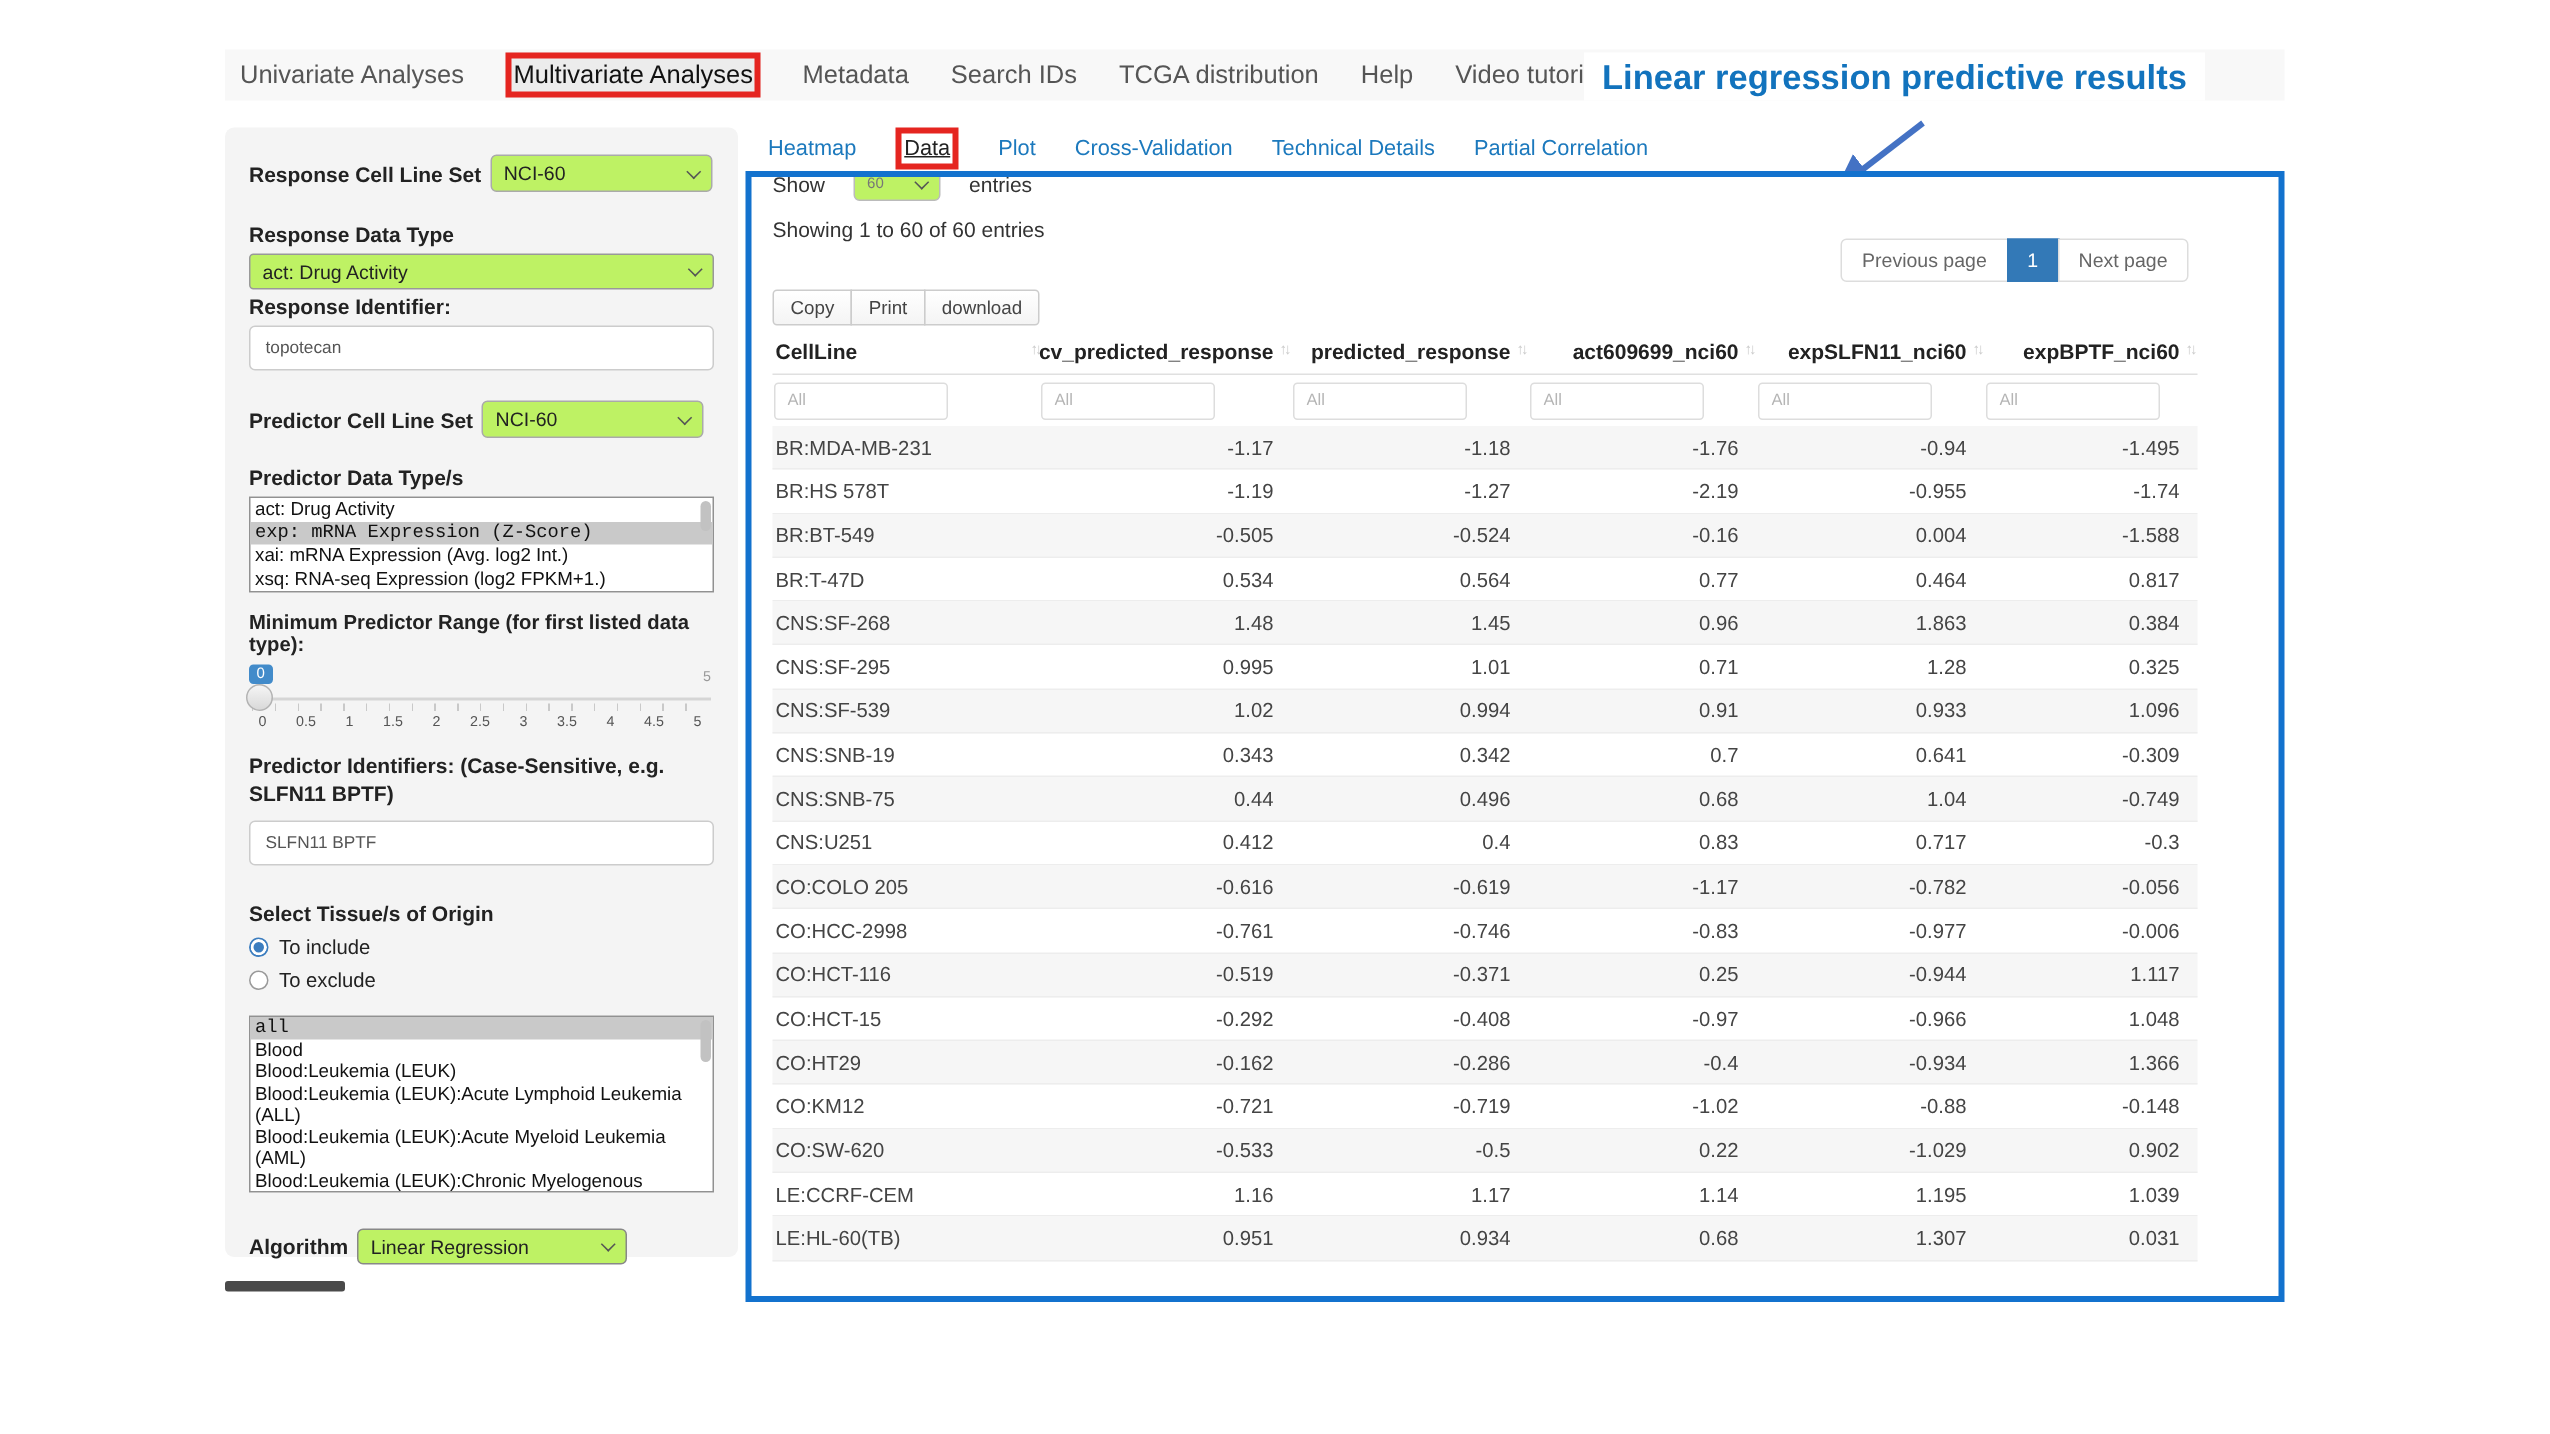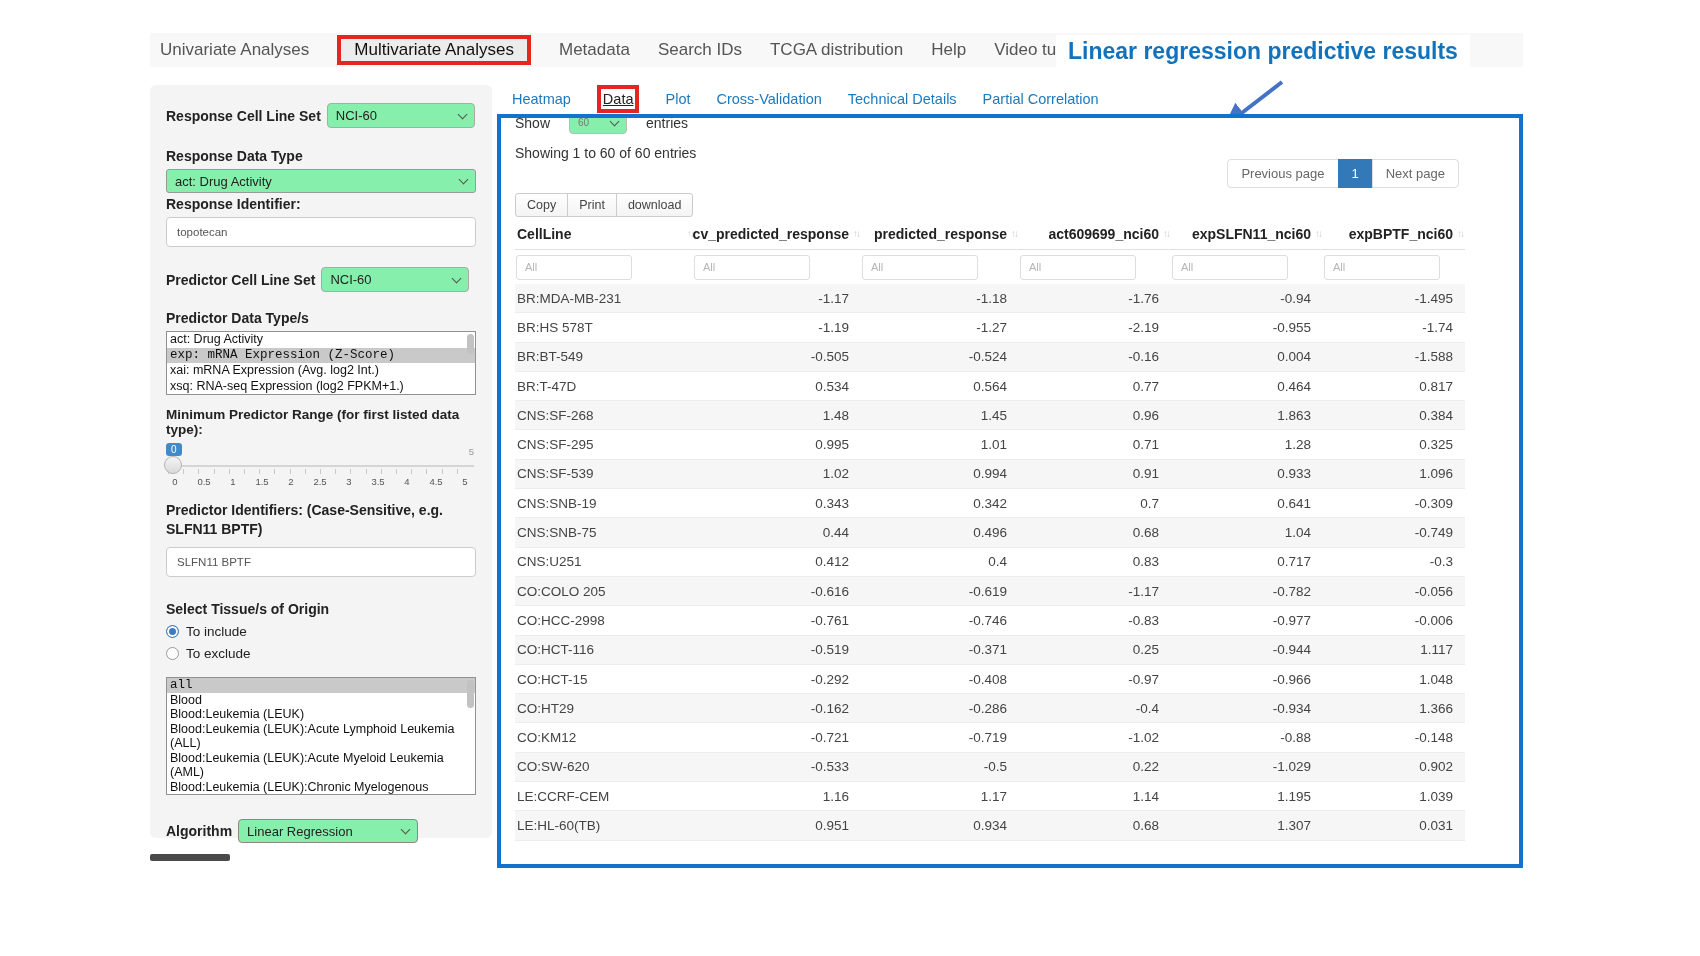--- a/index.html
+++ b/index.html
@@ -1,30 +1,30 @@
 <!DOCTYPE html>
 <html><head>
 <meta charset="utf-8">
 <style>
   * { margin:0; padding:0; box-sizing:border-box; }
   html,body { width:1700px; height:956px; background:#fff; font-family:"Liberation Sans", sans-serif; position:relative; overflow:hidden; }
 
   
   .navbar { position:absolute; left:150px; top:33px; width:1373px; height:34px; background:#f8f8f8; display:flex; align-items:center; gap:28px; padding-left:10px; }
   .nav-item { font-size:17px; color:#555; white-space:nowrap; cursor:pointer; }
-  .nav-item.boxed { color:#111; background:#ececec; border:4px solid #e52520; padding:1px 13px; }
+  .nav-item.boxed { color:#111; background:#ececec; border:4px solid #e52520; padding:1px 1px; }
 
   .title-box { position:absolute; left:1056px; top:35px; height:32px; background:#fff; padding:0 12px; display:flex; align-items:center; font-size:23px; font-weight:bold; color:#1273bd; white-space:nowrap; }
   .arrow-svg { position:absolute; left:1216px; top:78px; }
 
   
   .sidebar { position:absolute; left:150px; top:85px; width:342px; height:753px; background:#f4f4f4; border-radius:6px; padding:18px 16px; font-size:14px; color:#222; }
   .lbl { font-weight:bold; font-size:14px; color:#222; }
   .inline-row { display:flex; align-items:center; gap:6px; }
-  .sel { background:#86efac; border:1px solid #aaa; border-radius:4px; height:25px; display:flex; align-items:center; justify-content:space-between; padding:0 8px; font-size:13px; color:#222; cursor:pointer; }
+  .sel { background:#bef264; border:1px solid #aaa; border-radius:4px; height:25px; display:flex; align-items:center; justify-content:space-between; padding:0 8px; font-size:13px; color:#222; cursor:pointer; }
   .chev { width:7px; height:7px; border-right:1.6px solid #555; border-bottom:1.6px solid #555; transform:rotate(45deg); margin-top:-3px; flex:none; margin-left:6px; }
   .sel-full { width:100%; border-radius:3px; border-color:#999; height:24px; }
   .txt-input { width:100%; height:30px; background:#fff; border:1px solid #ccc; border-radius:4px; font-size:11.5px; color:#555; padding:0 10px; font-family:"Liberation Sans", sans-serif; }
   .listbox { position:relative; width:100%; background:#fff; border:1px solid #919191; font-size:12.5px; color:#111; overflow:hidden; cursor:default; }
   .listbox .option { line-height:15.5px; padding:0 3px; white-space:nowrap; }
   .listbox .option.wrap { white-space:normal; }
   .listbox .option.selected { background:#c9c9c9;font-family:Liberation Mono, monospace; }
   .sb-thumb { position:absolute; right:1px; width:7px; background:#c2c2c2; border-radius:4px; }
 
   .slider-wrap { position:relative; width:308px; height:48px; margin-top:6px; }

